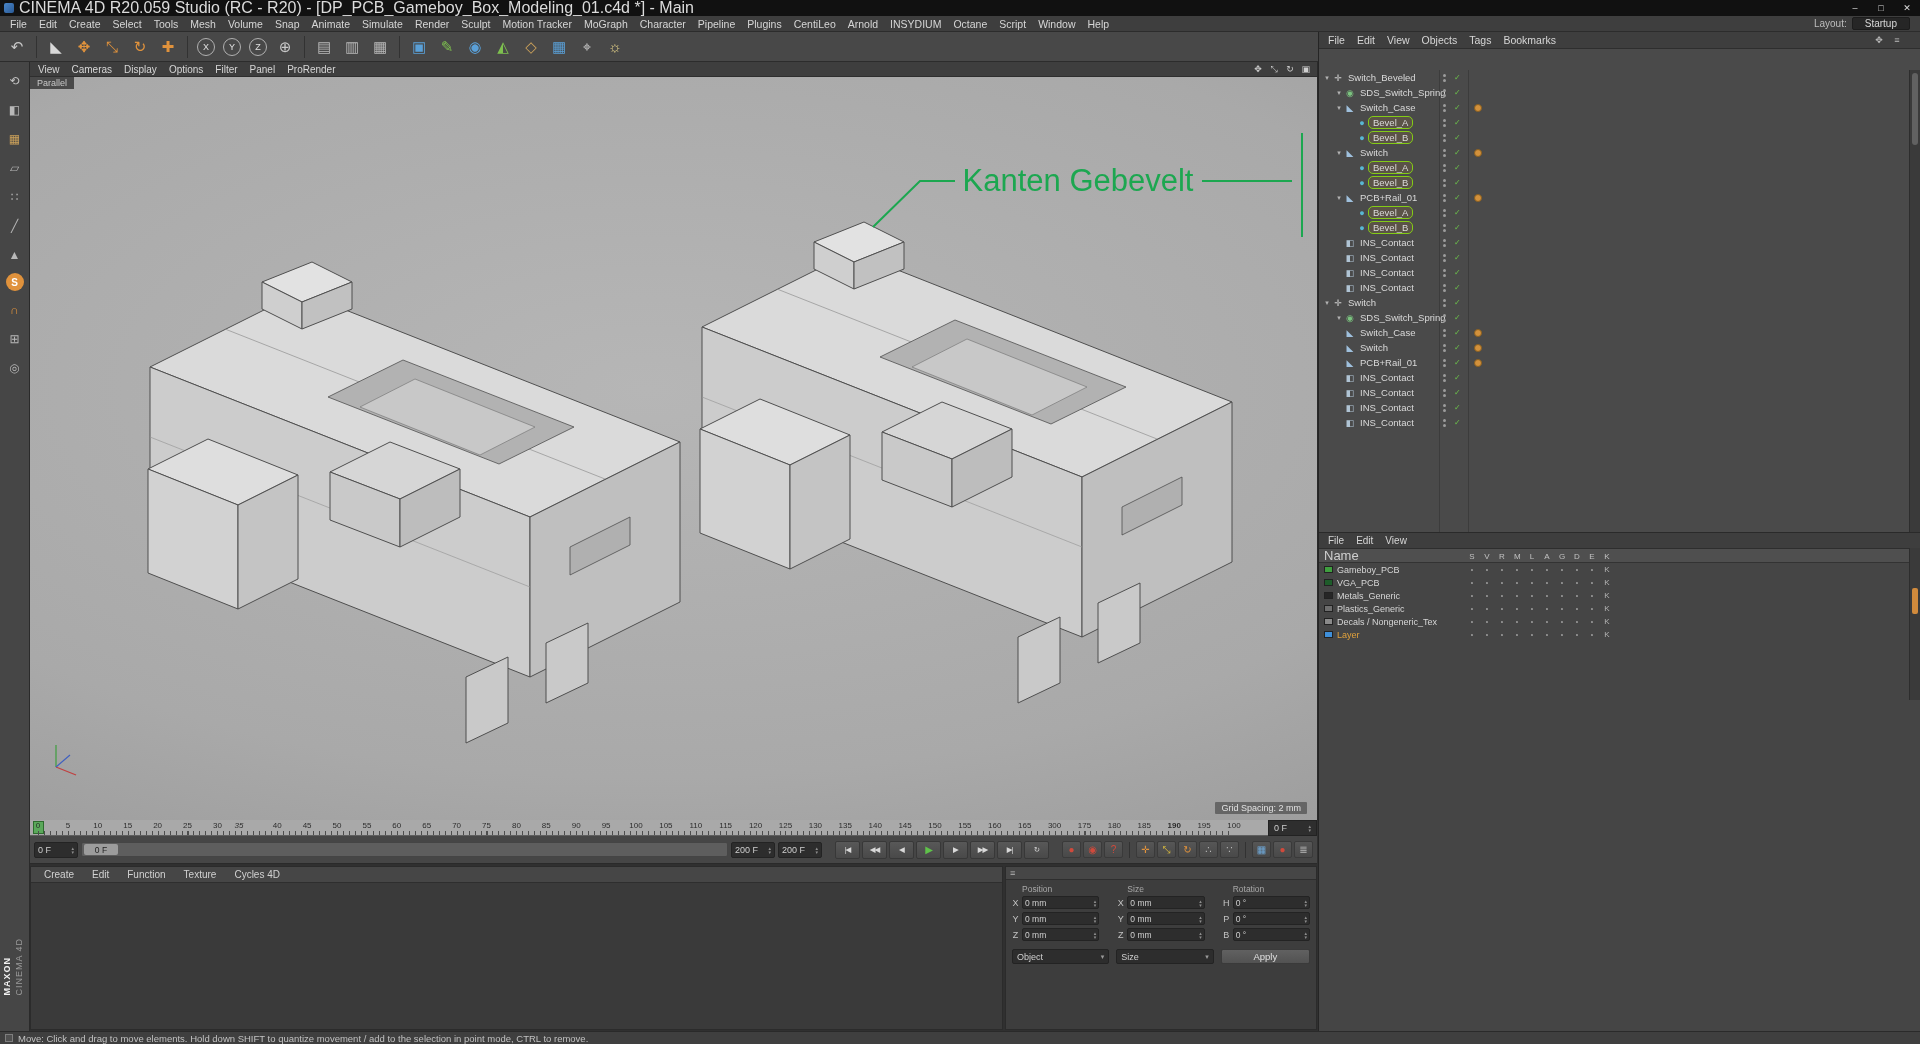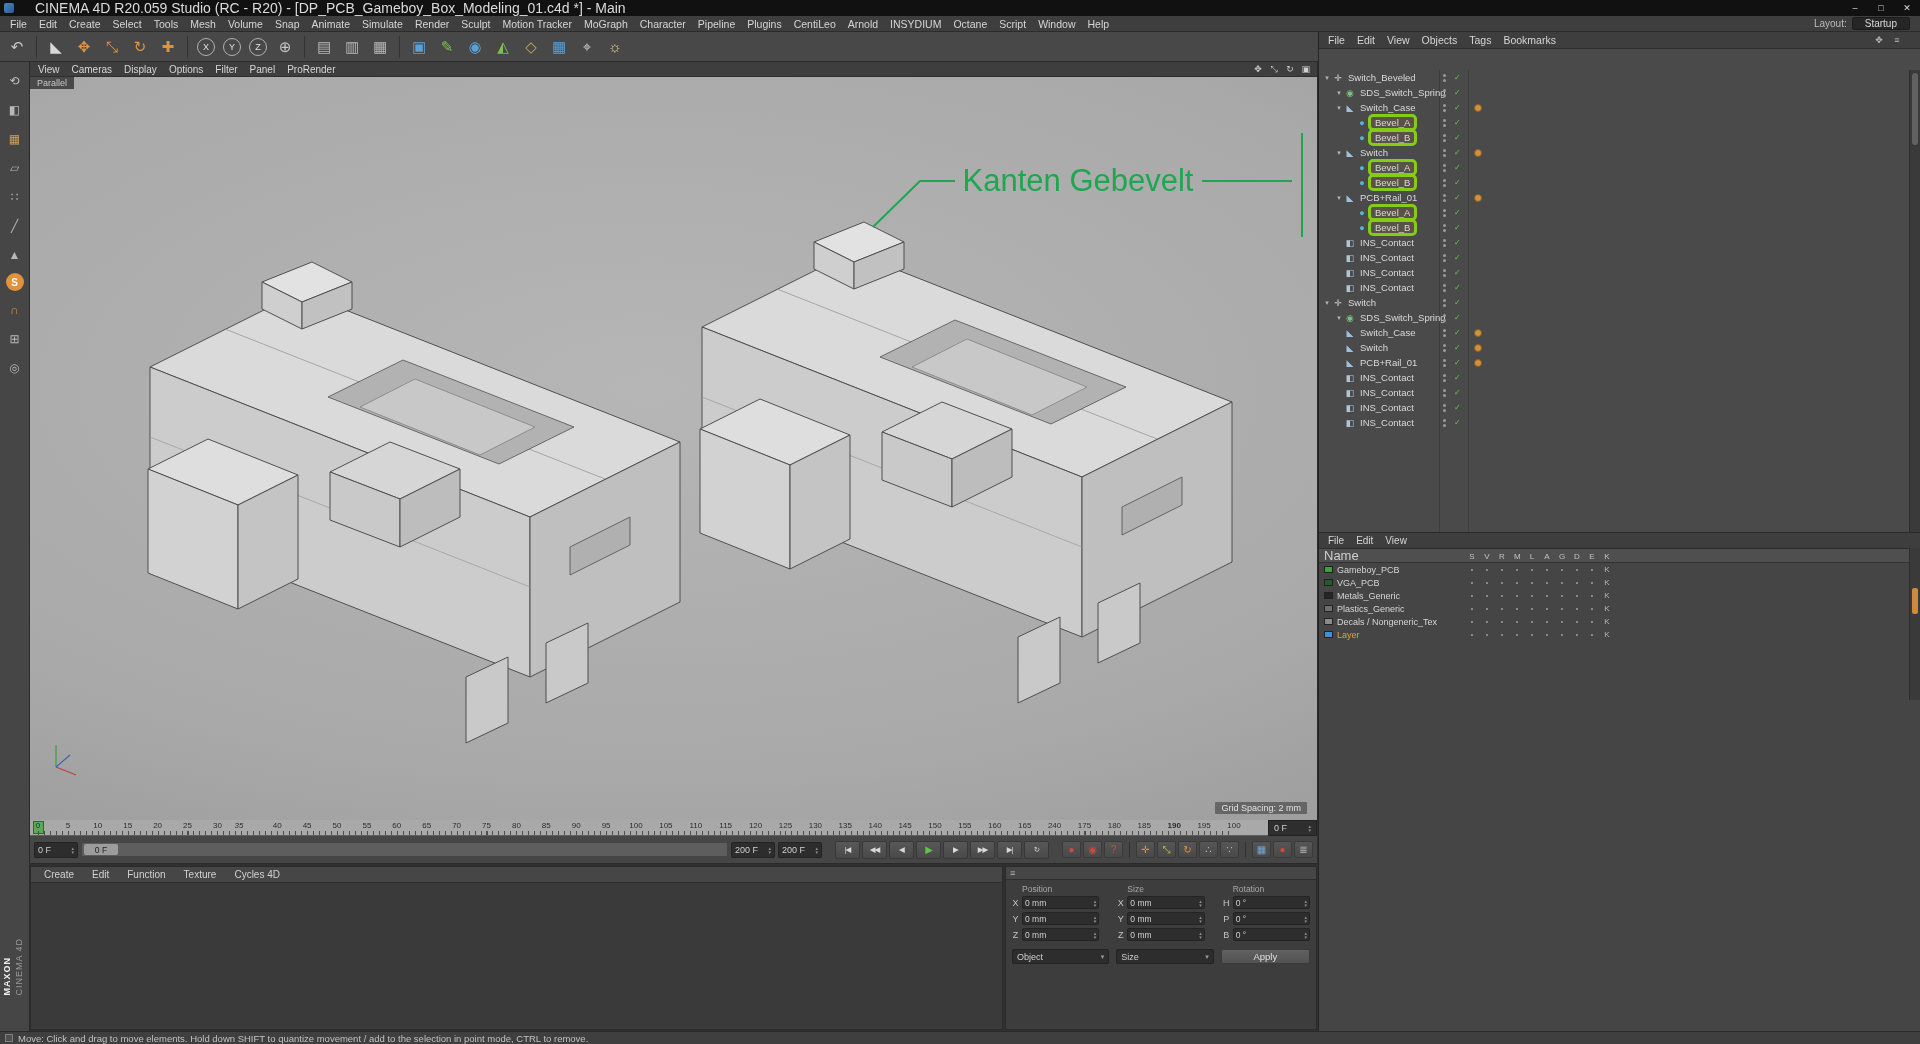--- a/index.html
+++ b/index.html
@@ -2,21 +2,21 @@
 <html><head>
 <meta charset="utf-8">
 <style>
   *{margin:0;padding:0;box-sizing:border-box;}
   html,body{width:1920px;height:1044px;overflow:hidden;}
   body{font-family:"Liberation Sans",sans-serif;background:#303030;color:#ccc;position:relative;font-size:11px;-webkit-font-smoothing:antialiased;}
 
   
   .titlebar{position:absolute;left:0;top:0;width:1920px;height:16px;background:#111;display:flex;align-items:center;padding-left:4px;}
   .app-icon{width:10px;height:10px;background:linear-gradient(135deg,#4a86c8,#2a5a96);border-radius:2px;}
-  .title-text{font-size:14px;color:#dcdcdc;margin-left:21px;white-space:nowrap;text-align:center;}
+  .title-text{font-size:16px;color:#dcdcdc;margin-left:5px;white-space:nowrap;text-align:center;}
   .win-controls{margin-left:auto;display:flex;height:100%;}
   .win-btn{width:26px;display:flex;align-items:center;justify-content:center;font-size:9px;color:#ddd;}
 
   
   .menubar{position:absolute;left:0;top:16px;width:1920px;height:16px;background:#3e3e3e;border-bottom:1px solid #2c2c2c;display:flex;align-items:center;padding:0 4px;}
   .menu-items{display:flex;align-items:center;}
   .menu-item{padding:0 6px;font-size:10.5px;color:#d6d6d6;white-space:nowrap;cursor:default;}
   .layout-area{margin-left:auto;display:flex;align-items:center;gap:5px;padding-right:6px;}
   .layout-label{font-size:10px;color:#bdbdbd;}
   .layout-value{background:#262626;border:1px solid #1c1c1c;border-radius:2px;font-size:10px;color:#d8d8d8;padding:0 12px;height:13px;display:flex;align-items:center;}
@@ -54,21 +54,21 @@
   .om-corner{margin-left:auto;display:flex;gap:2px;padding-right:12px;}
   .om-corner .vnav{color:#bdbdbd;}
   .om-search{height:14px;margin:2px 14px 2px 3px;background:#2d2d2d;border:1px solid #222;border-radius:2px;display:flex;align-items:center;gap:4px;padding:0 5px;}
   .om-search-text{font-size:9.5px;color:#8f8f8f;white-space:nowrap;}
   .om-tree{position:absolute;left:0;top:38px;width:590px;height:462px;overflow:hidden;}
   .om-vline{position:absolute;top:0;bottom:0;width:1px;background:#3c3c3c;}
   .om-row{position:relative;display:flex;align-items:center;height:15px;}
   .om-exp{flex:0 0 10px;text-align:center;font-size:7px;color:#b2b2b2;}
   .om-ico{flex:0 0 12px;text-align:center;font-size:9px;}
   .om-name{font-size:9.5px;color:#dadada;padding:0 4px;white-space:nowrap;line-height:11px;}
-  .om-name.sel{border:3px solid #84cc16;border-radius:5px;background:rgba(192,138,60,.14);}
+  .om-name.sel{border:1px solid #84cc16;border-radius:5px;background:rgba(192,138,60,.14);}
   .om-dots{position:absolute;left:124px;display:flex;flex-direction:column;gap:2px;}
   .om-dots i{width:3px;height:3px;border-radius:50%;background:#9c9c9c;}
   .om-check{position:absolute;left:135px;color:#6cc24a;font-size:8px;}
   .om-tag{position:absolute;left:155px;width:8px;height:8px;border-radius:50%;background:#d2913c;border:1px solid #8a5f20;}
   .rp-scroll{position:absolute;top:38px;right:0;width:11px;height:462px;background:#3a3a3a;border-left:1px solid #2d2d2d;}
   .rp-thumb{margin:3px 2px;height:72px;background:#616161;border-radius:3px;}
   .rp-scroll2{position:absolute;top:516px;right:0;width:11px;height:152px;background:#3a3a3a;border-left:1px solid #2d2d2d;}
   .rp-thumb2{margin:40px 2px 0;height:26px;background:#d08a3c;border-radius:2px;}
 
   .lm{position:absolute;left:0;top:500px;width:602px;bottom:0;background:#454545;border-top:1px solid #2a2a2a;}
@@ -720,21 +720,21 @@
     <span class="tl-label" style="left: 725.6px;">120</span>
     <span class="tl-label" style="left: 755.5px;">125</span>
     <span class="tl-label" style="left: 785.4px;">130</span>
     <span class="tl-label" style="left: 815.3px;">135</span>
     <span class="tl-label" style="left: 845.2px;">140</span>
     <span class="tl-label" style="left: 875.1px;">145</span>
     <span class="tl-label" style="left: 905px;">150</span>
     <span class="tl-label" style="left: 934.9px;">155</span>
     <span class="tl-label" style="left: 964.8px;">160</span>
     <span class="tl-label" style="left: 994.7px;">165</span>
-    <span class="tl-label" style="left: 1024.6px;">240</span>
+    <span class="tl-label" style="left: 1024.6px;">300</span>
     <span class="tl-label" style="left: 1054.5px;">175</span>
     <span class="tl-label" style="left: 1084.4px;">180</span>
     <span class="tl-label" style="left: 1114.3px;">185</span>
     <span class="tl-label" style="left: 1144.2px; font-weight: bold;">190</span>
     <span class="tl-label" style="left: 1174.1px;">195</span>
     <span class="tl-label" style="left: 1204px;">100</span>
   </div>
 <div class="tl-endbox">
   <span>0 F</span>
   <span class="spin">

